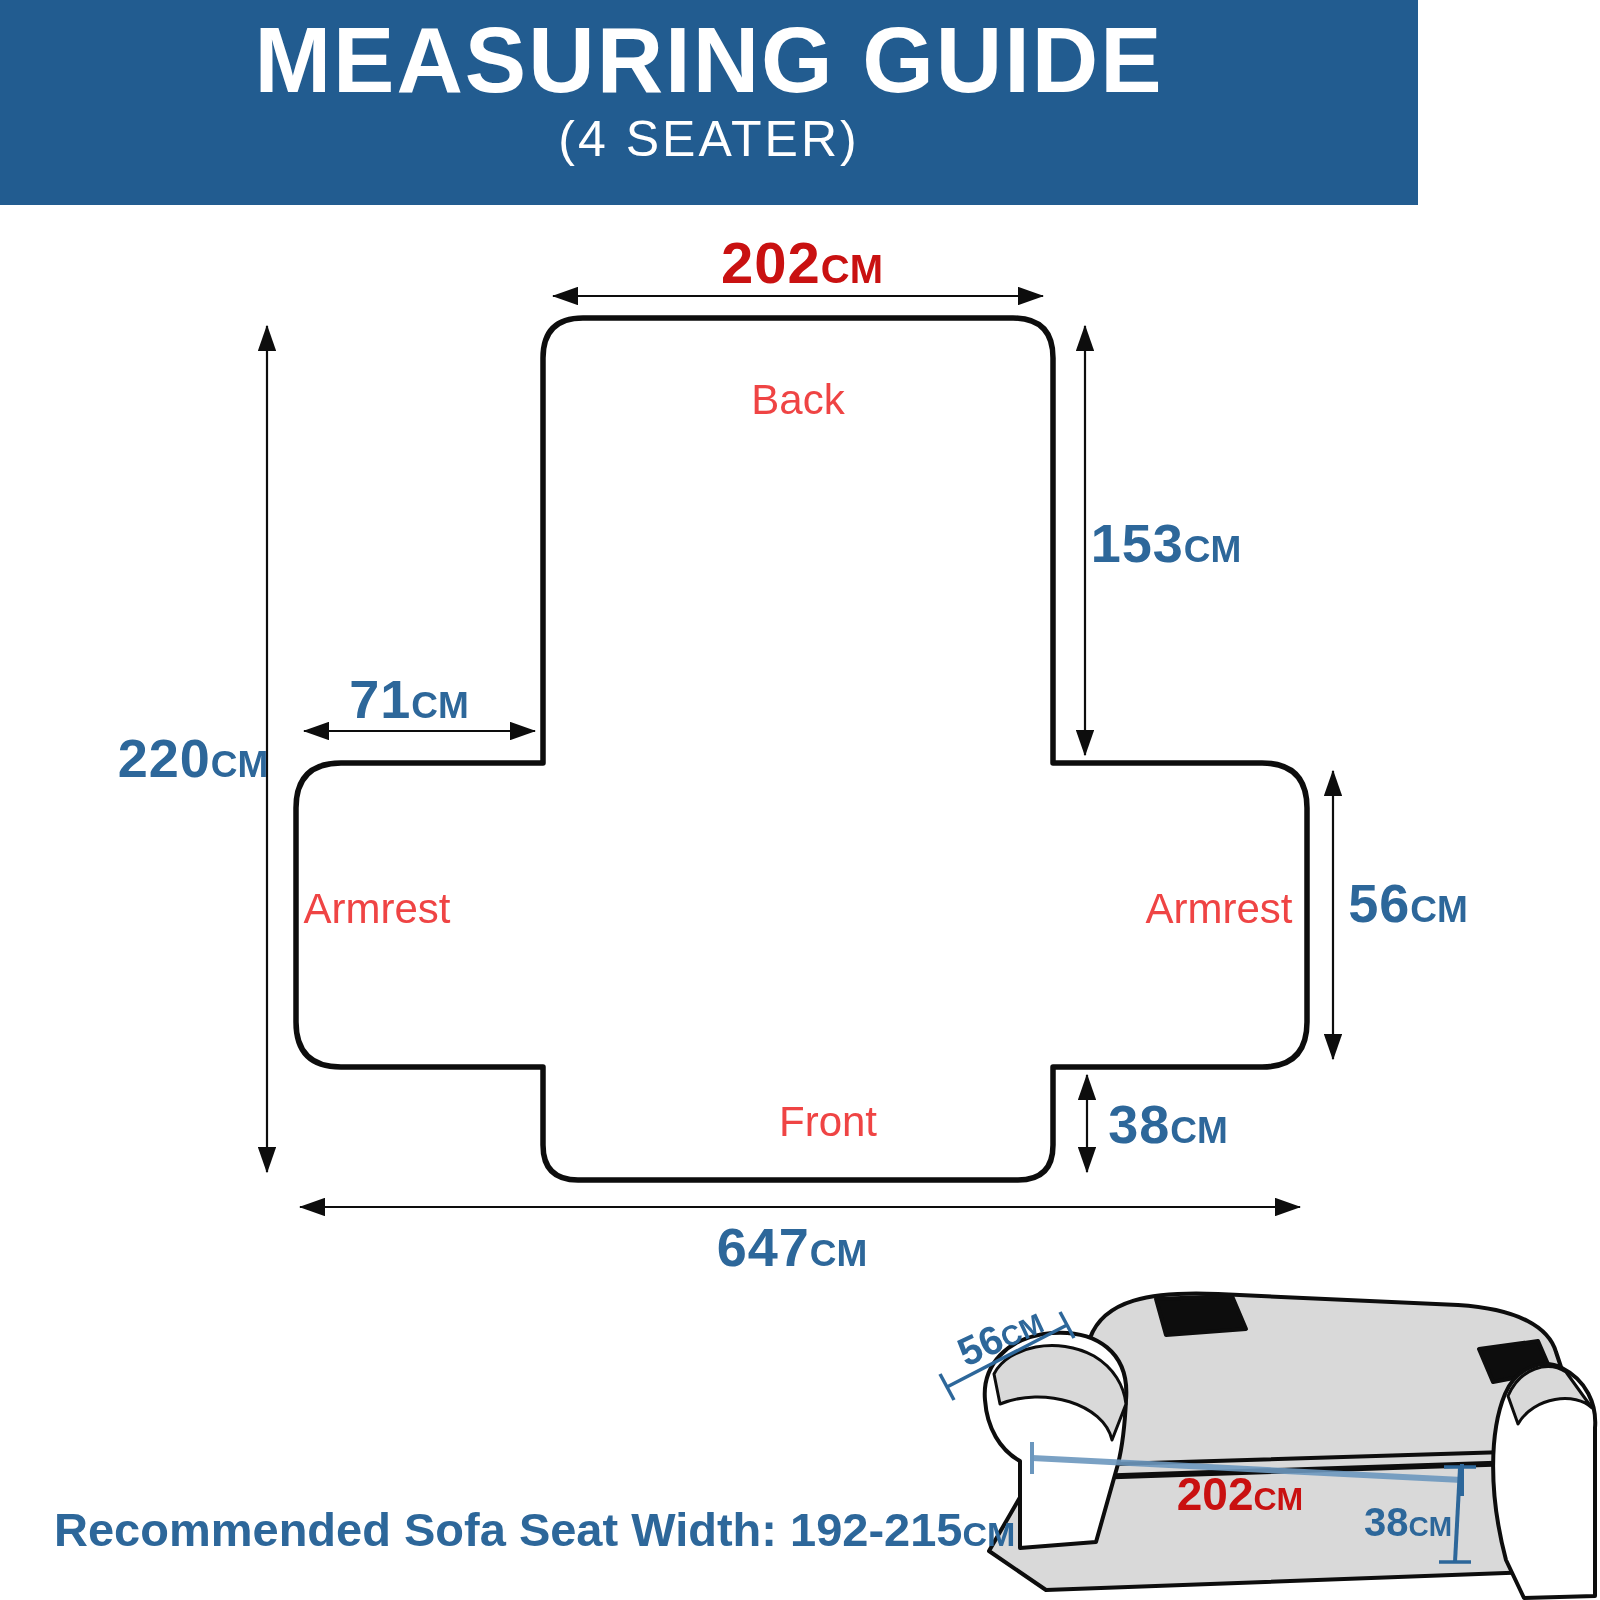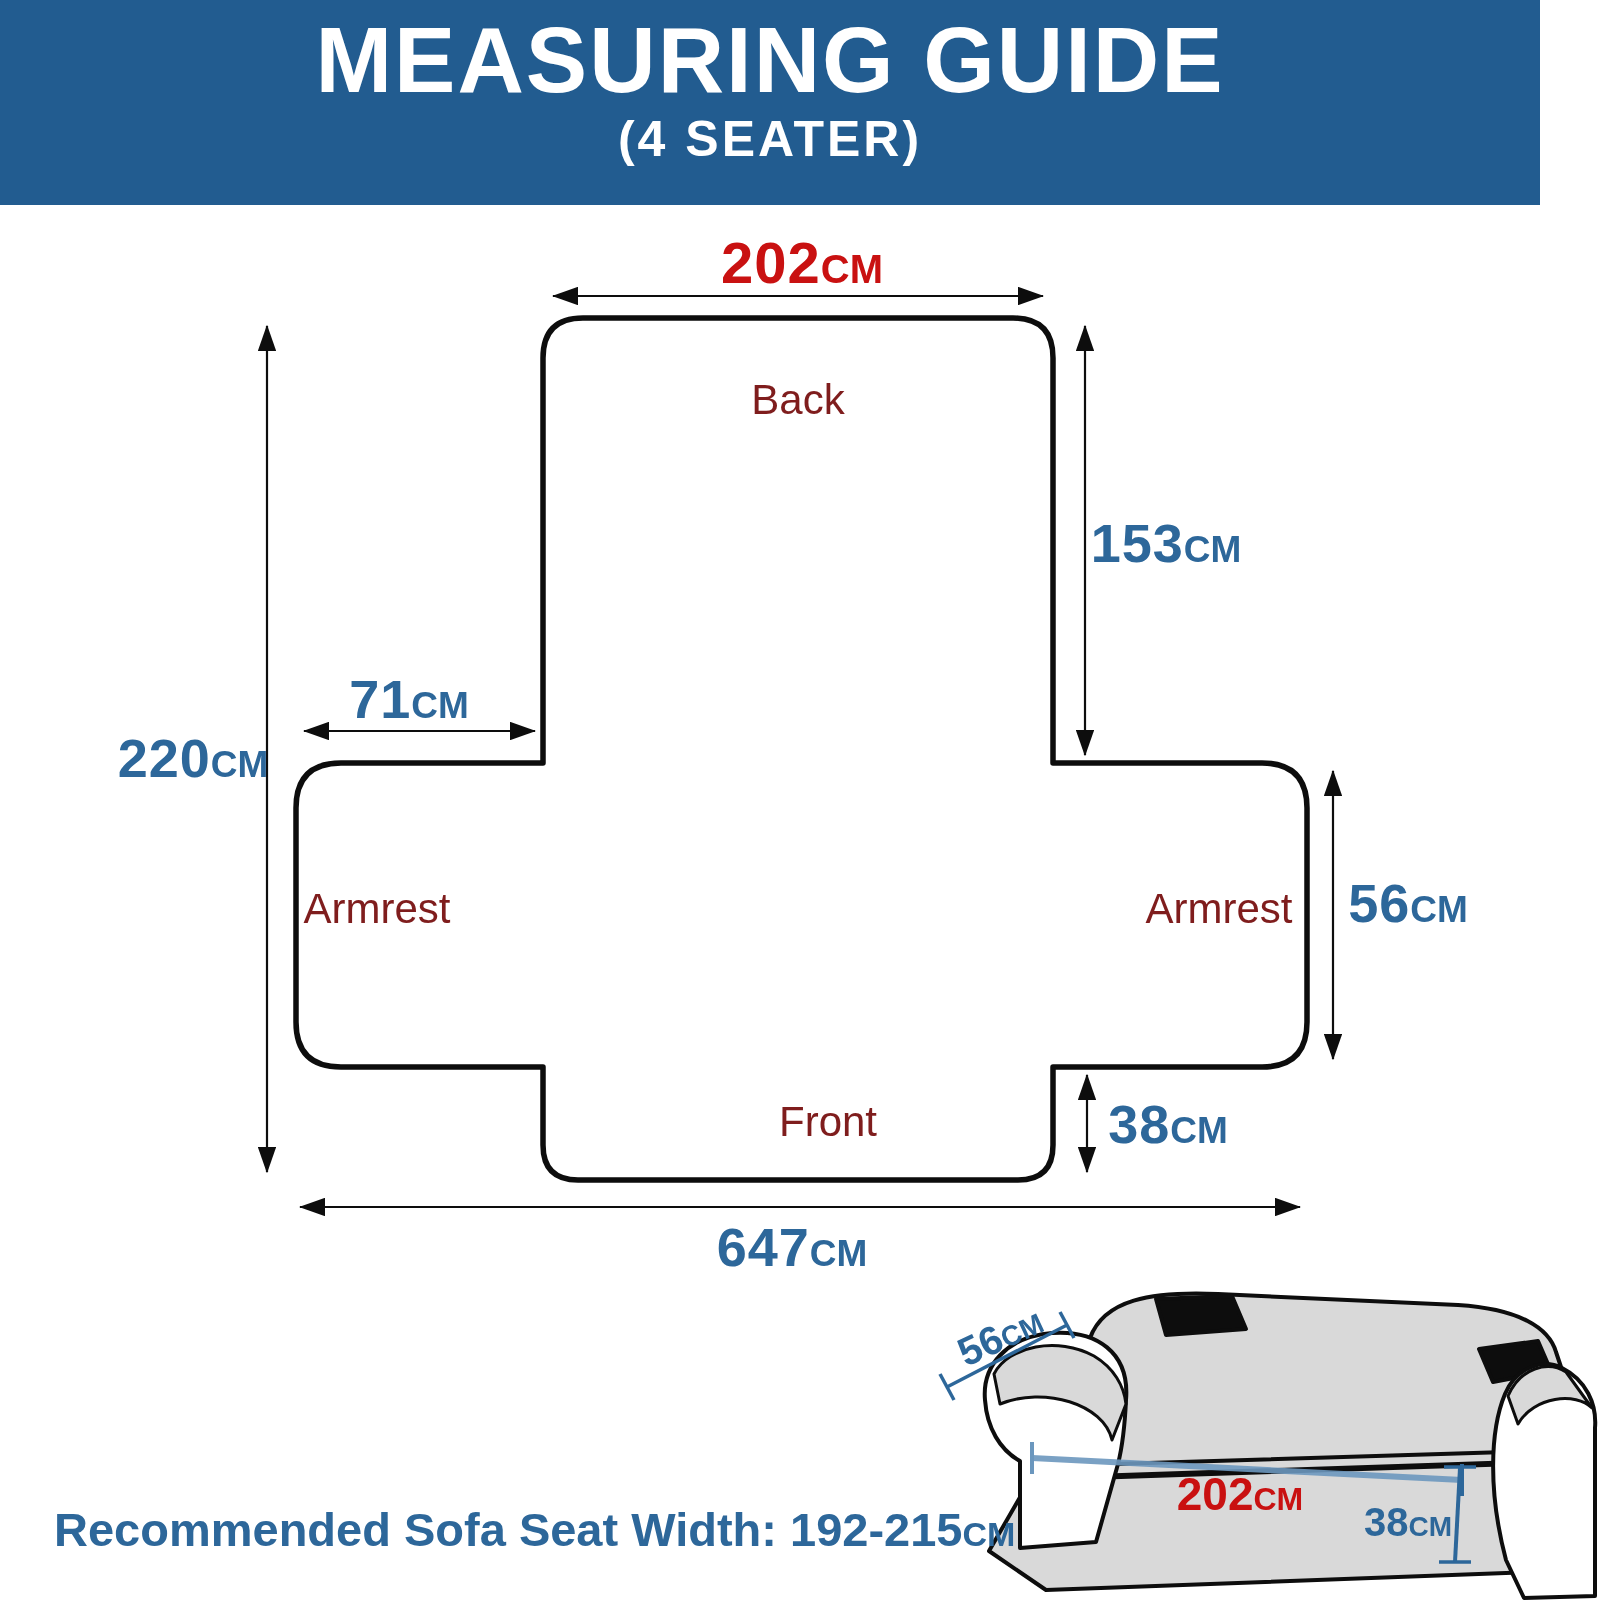--- a/index.html
+++ b/index.html
@@ -1,38 +1,38 @@
 <!DOCTYPE html>
 <html><head>
 <meta charset="utf-8">
 <style>
   html,body{margin:0;padding:0;}
   body{
     width:1600px;height:1600px;position:relative;background:#ffffff;
     font-family:"Liberation Sans", sans-serif;overflow:hidden;
   }
   
-  .header{position:absolute;left:0;top:0;width:1540px;height:205px;background:#225C90;}
+  .header{position:absolute;left:0;top:0;width:1418px;height:205px;background:#225C90;}
   .header .title{
     margin:0;padding-top:14px;text-align:center;color:#ffffff;
     font-size:92px;font-weight:700;letter-spacing:2px;line-height:1.0;
   }
   .header .subtitle{
     margin:0;padding-top:8px;text-align:center;color:#ffffff;
-    font-size:50px;font-weight:700;letter-spacing:3px;line-height:1.0;
+    font-size:50px;font-weight:400;letter-spacing:3px;line-height:1.0;
   }
   
   #draw{position:absolute;left:0;top:0;width:1600px;height:1600px;}
   
   .c{position:absolute;transform:translate(-50%,-50%);white-space:nowrap;line-height:1;}
   .dim{font-weight:700;color:#2D679A;font-size:54px;letter-spacing:1px;}
   .dim .u{font-size:37px;letter-spacing:0;}
   .dim.red{color:#C91111;font-size:58px;}
   .dim.red .u{font-size:40px;}
-  .plain{font-size:42px;font-weight:400;color:#7f1d1d;}
+  .plain{font-size:42px;font-weight:400;color:#ef4444;}
   
   .sofadim{font-weight:700;color:#2D679A;font-size:40px;}
   .sofadim .u{font-size:28px;}
   .sofadim.red{color:#C91111;font-size:46px;}
   .sofadim.red .u{font-size:32px;}
   .rot{transform:translate(-50%,-50%) rotate(-25deg);}
   
   .footer{
     position:absolute;left:34px;top:1506px;white-space:nowrap;line-height:1;
     color:#2D679A;font-weight:700;font-size:47px;margin-left:20px;

